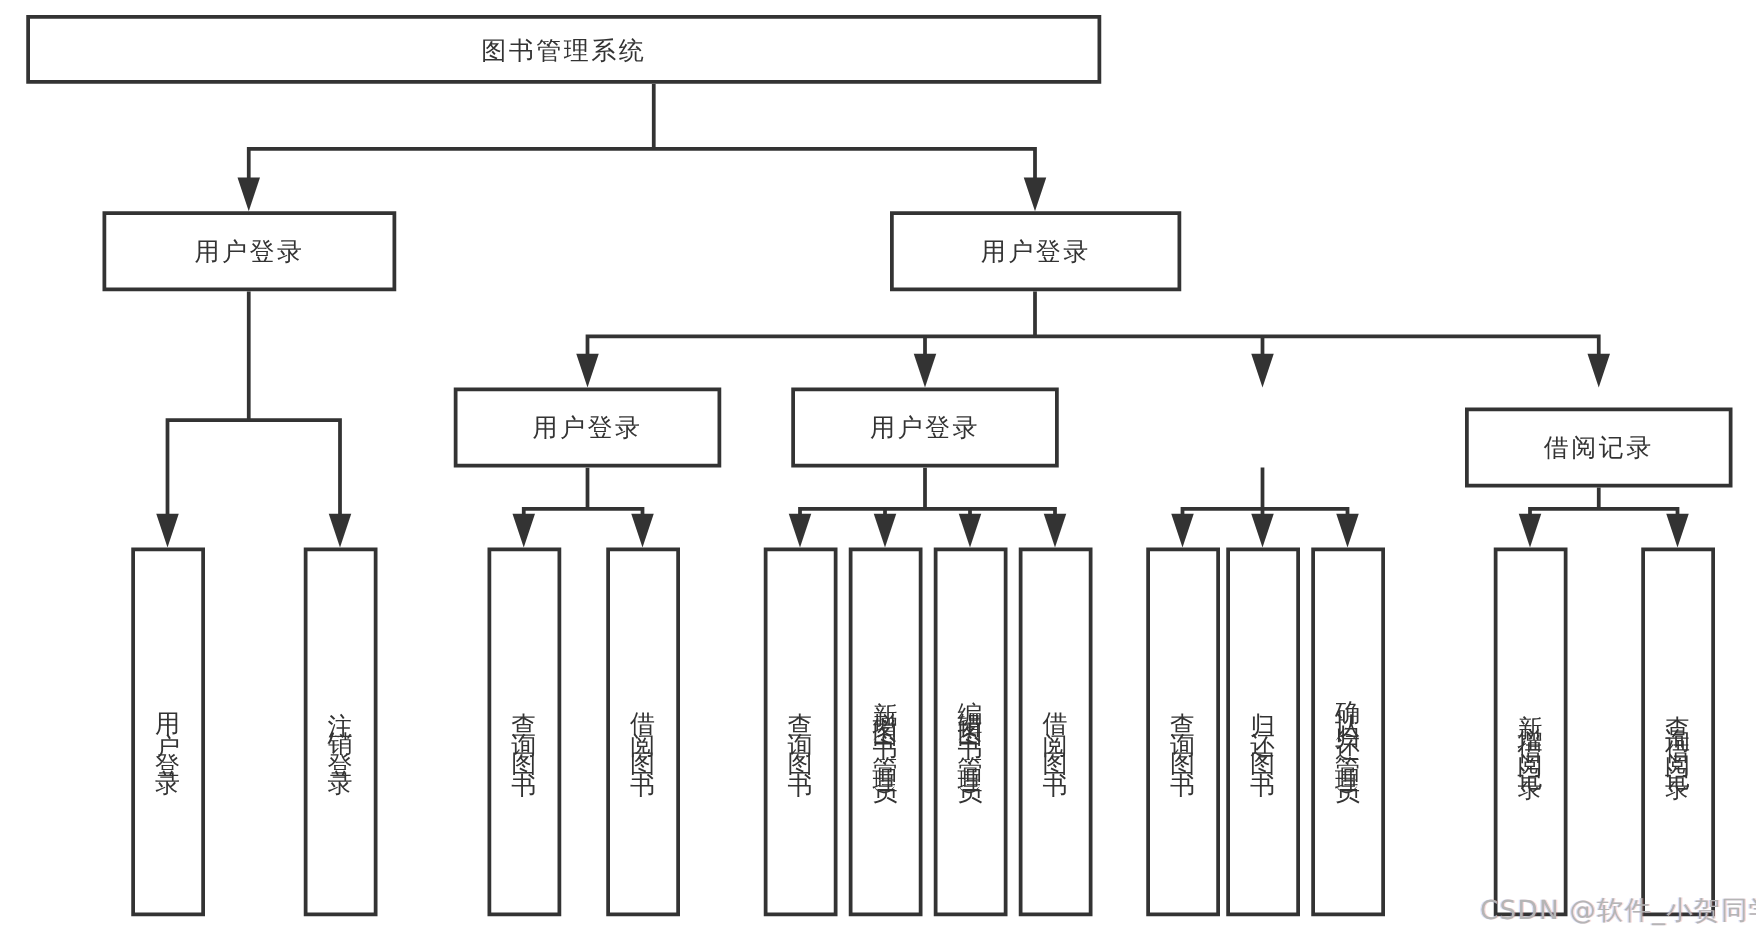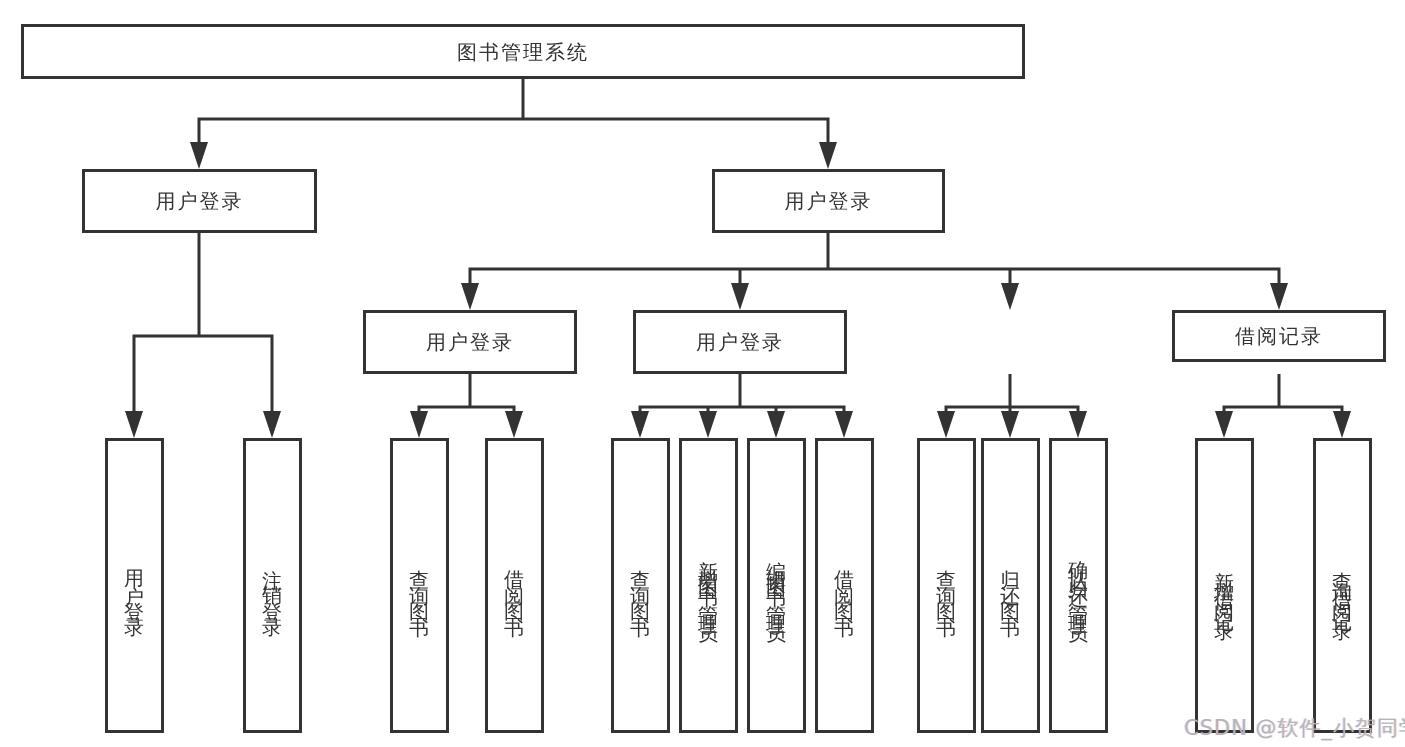--- a/index.html
+++ b/index.html
@@ -80,38 +80,38 @@
       <polygon points="776,438 767,411 785,411"></polygon>
       <polygon points="844,438 835,411 853,411"></polygon>
       <polygon points="946,438 937,411 955,411"></polygon>
       <polygon points="1010,438 1001,411 1019,411"></polygon>
       <polygon points="1078,438 1069,411 1087,411"></polygon>
       <polygon points="1224,438 1215,411 1233,411"></polygon>
       <polygon points="1342,438 1333,411 1351,411"></polygon>
     </g>
   </svg>
 
-  <div class="box" style="left:21px;top:24px;width:1004px;height:55px">
+  <div class="box" style="left:21px;top:12px;width:860px;height:55px">
     <span class="lbl">图书管理系统</span>
   </div>
 
   <div class="box" style="left:82px;top:169px;width:235px;height:64px">
     <span class="lbl">用户登录</span>
   </div>
   <div class="box" style="left:712px;top:169px;width:233px;height:64px">
     <span class="lbl">用户登录</span>
   </div>
 
   <div class="box" style="left:363px;top:310px;width:214px;height:64px">
     <span class="lbl">用户登录</span>
   </div>
   <div class="box" style="left:633px;top:310px;width:214px;height:64px">
     <span class="lbl">用户登录</span>
   </div>
-  <div class="box" style="left:1172px;top:310px;width:214px;height:52px">
+  <div class="box" style="left:1172px;top:326px;width:214px;height:64px">
     <span class="lbl">借阅记录</span>
   </div>
 
   <div class="box vbox" style="left:105px;top:438px;width:59px;height:295px">
     <span class="lbl">用户登录</span>
   </div>
   <div class="box vbox" style="left:243px;top:438px;width:59px;height:295px">
     <span class="lbl">注销登录</span>
   </div>
 

